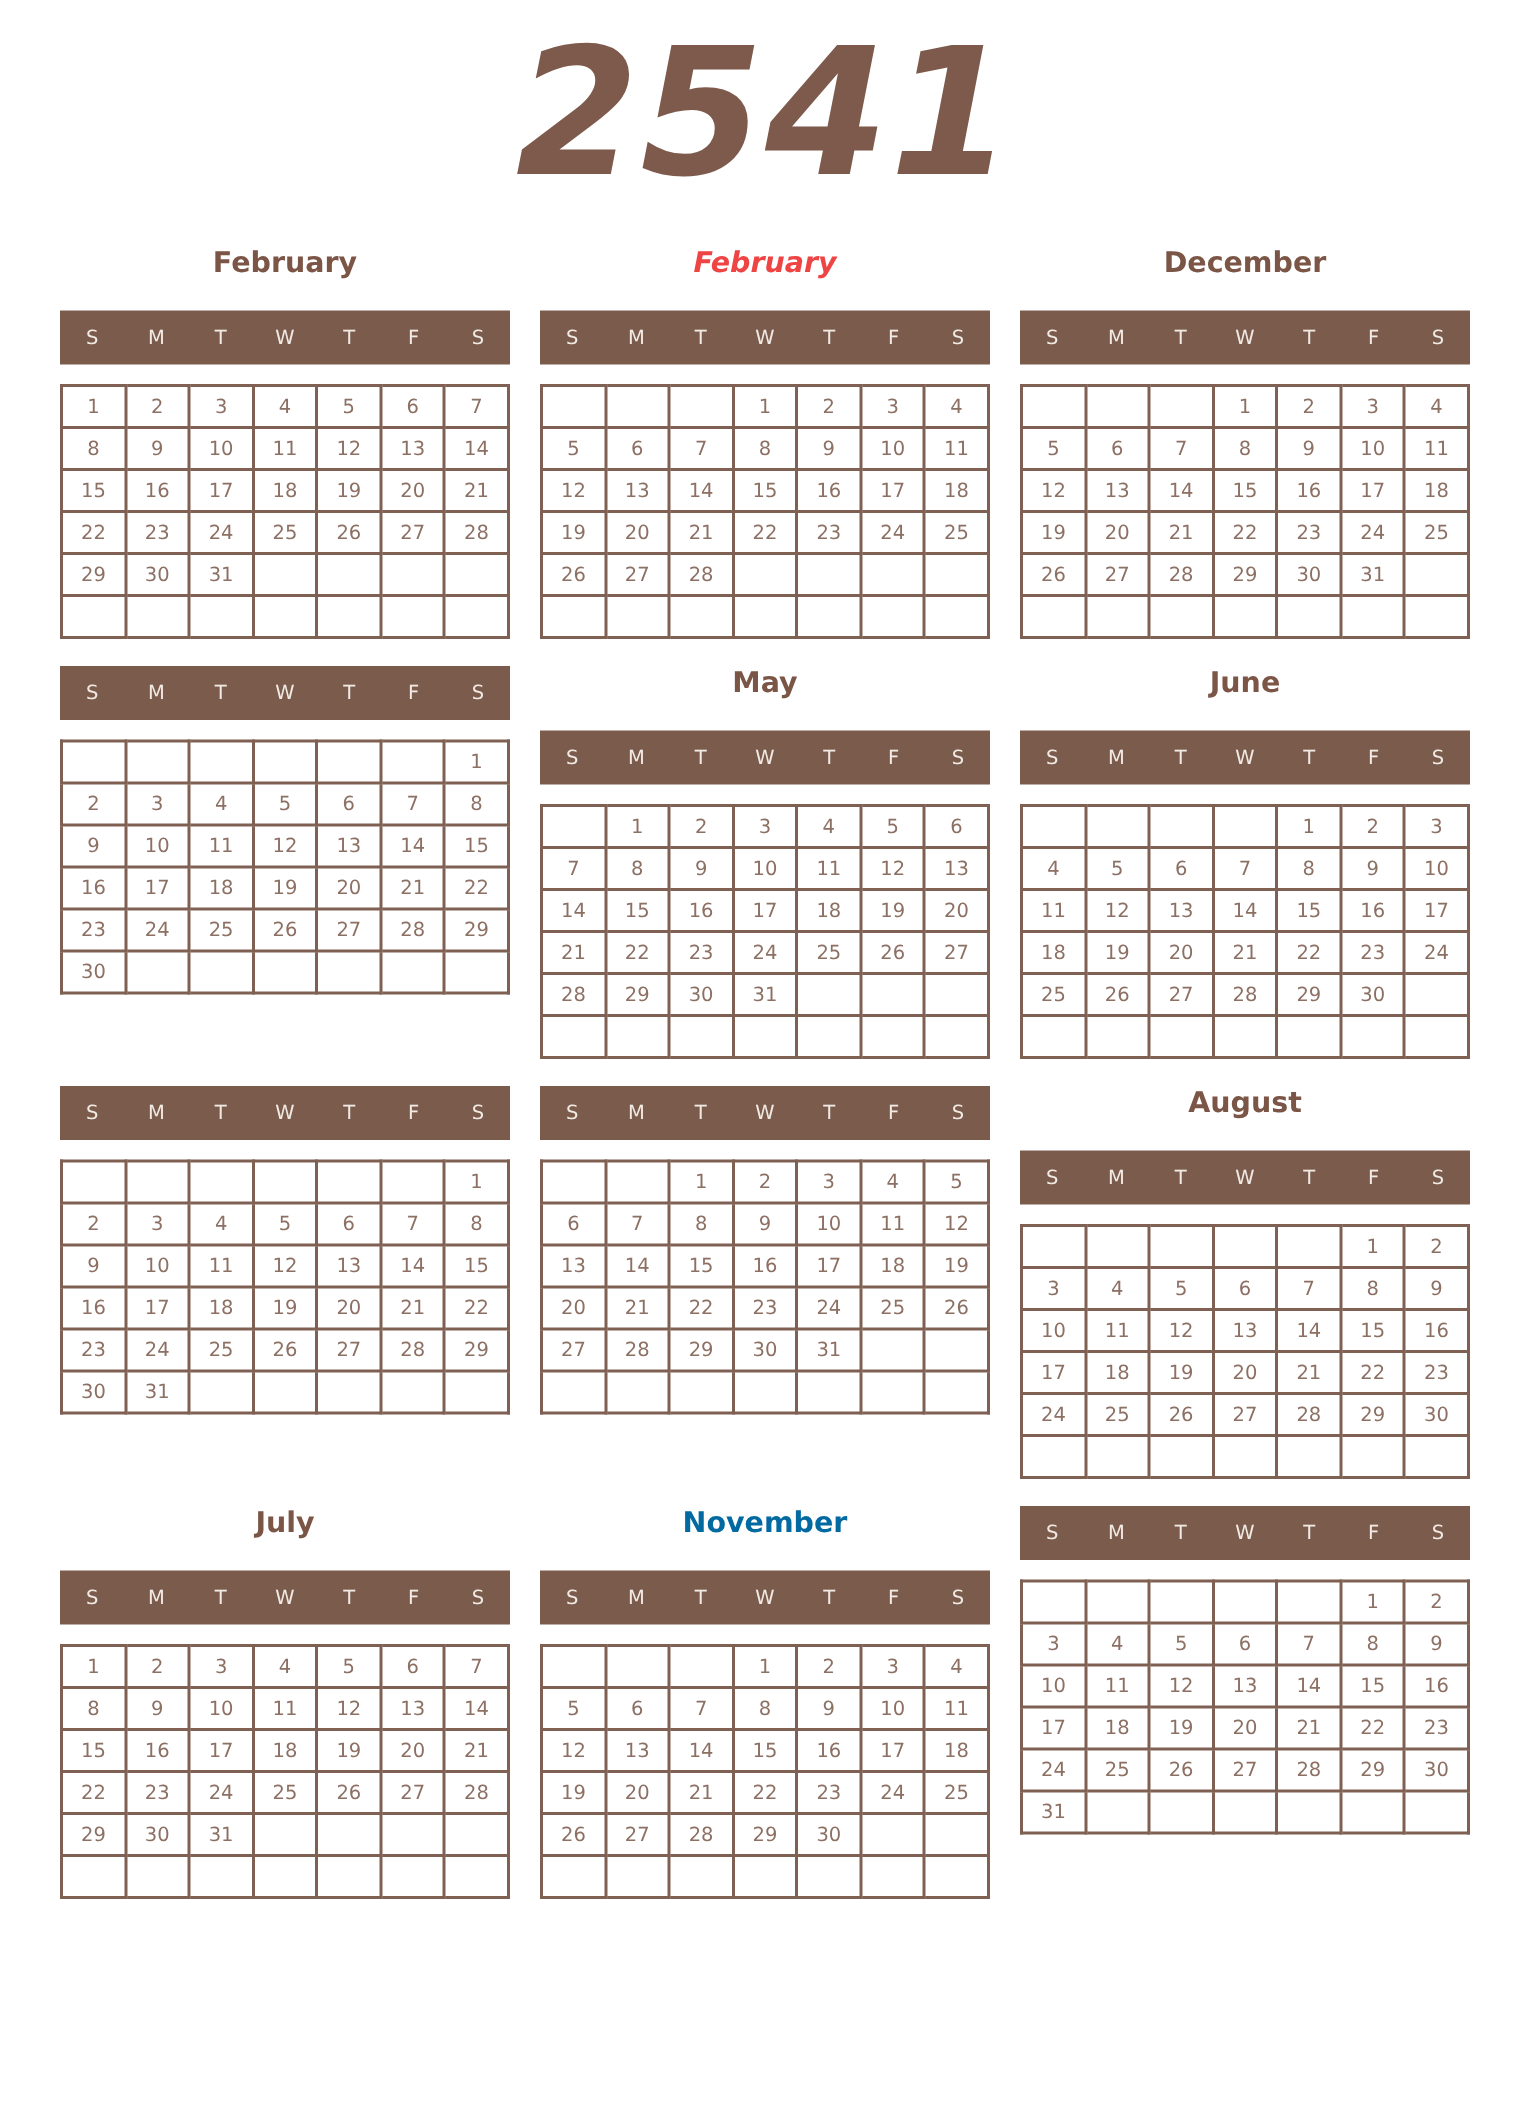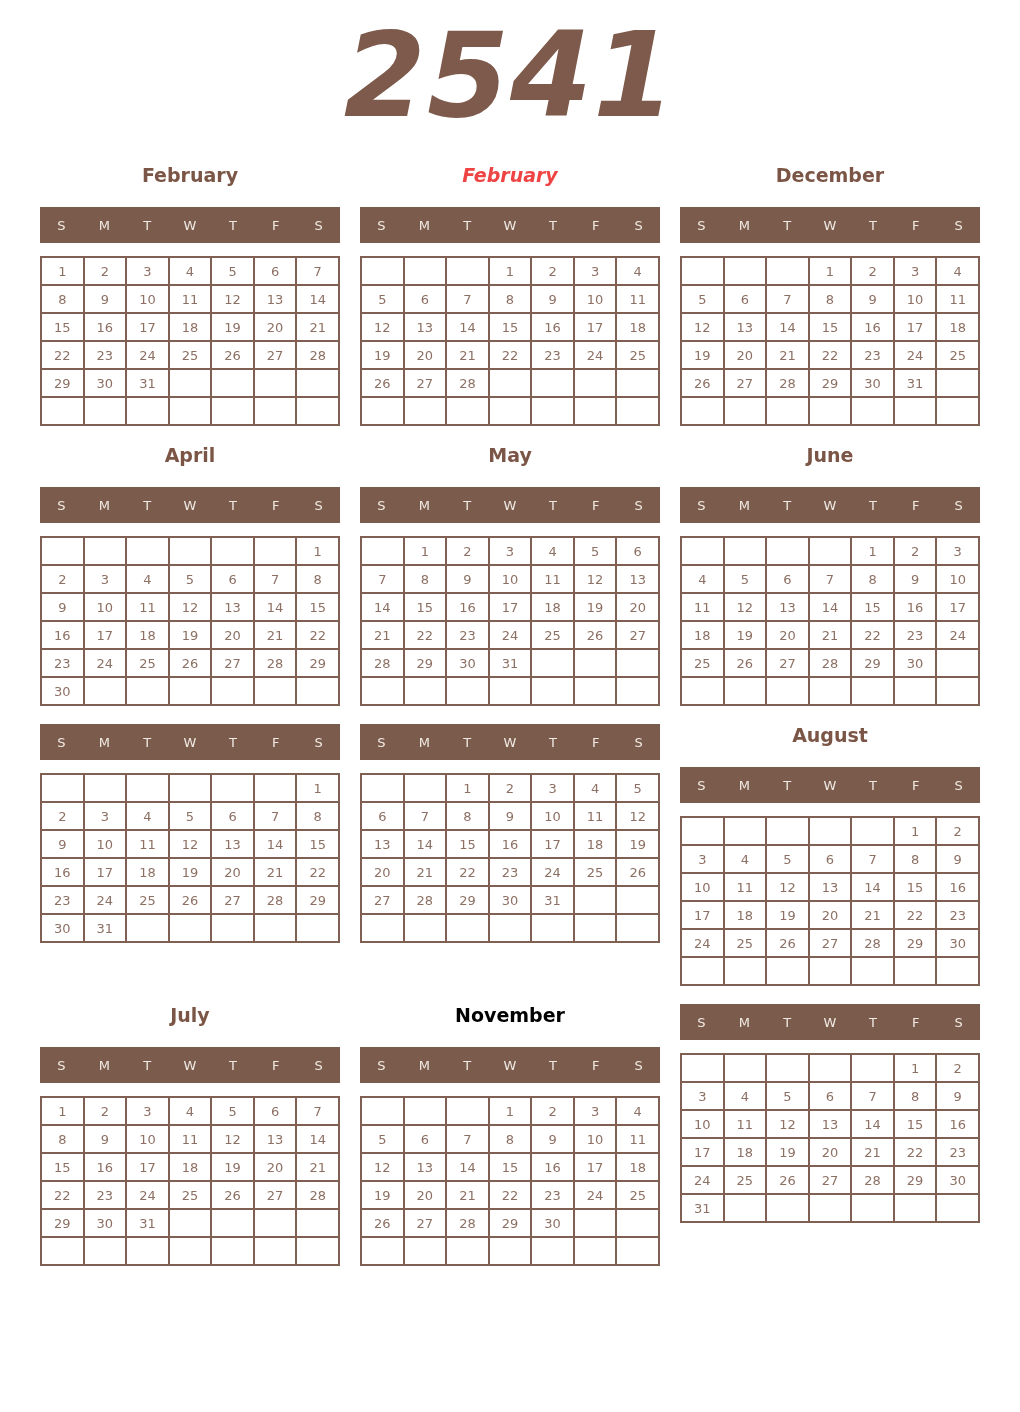--- a/index.html
+++ b/index.html
@@ -273,21 +273,20 @@
               <td style="border: 2px solid rgb(127, 96, 82); color: rgb(141, 112, 100);"></td>
               <td style="border: 2px solid rgb(127, 96, 82); color: rgb(141, 112, 100);"></td>
               <td style="border: 2px solid rgb(127, 96, 82); color: rgb(141, 112, 100);"></td>
               <td style="border: 2px solid rgb(127, 96, 82); color: rgb(141, 112, 100);"></td>
               <td style="border: 2px solid rgb(127, 96, 82); color: rgb(141, 112, 100);"></td>
             </tr>
           </tbody>
         </table>
       </div>
       <div class="month">
-        <div class="month-title" style="color: rgb(123, 85, 70);">April</div>
         <div class="weekday-bar" style="background: rgb(123, 92, 76);">
           <span style="color: rgb(241, 234, 228);">S</span>
           <span style="color: rgb(241, 234, 228);">M</span>
           <span style="color: rgb(241, 234, 228);">T</span>
           <span style="color: rgb(241, 234, 228);">W</span>
           <span style="color: rgb(241, 234, 228);">T</span>
           <span style="color: rgb(241, 234, 228);">F</span>
           <span style="color: rgb(241, 234, 228);">S</span>
         </div>
         <table class="days">
@@ -761,21 +760,21 @@
               <td style="border: 2px solid rgb(127, 96, 82); color: rgb(141, 112, 100);"></td>
               <td style="border: 2px solid rgb(127, 96, 82); color: rgb(141, 112, 100);"></td>
               <td style="border: 2px solid rgb(127, 96, 82); color: rgb(141, 112, 100);"></td>
               <td style="border: 2px solid rgb(127, 96, 82); color: rgb(141, 112, 100);"></td>
               <td style="border: 2px solid rgb(127, 96, 82); color: rgb(141, 112, 100);"></td>
             </tr>
           </tbody>
         </table>
       </div>
       <div class="month">
-        <div class="month-title" style="color: #000000;">November</div>
+        <div class="month-title" style="color: #0369a1;">November</div>
         <div class="weekday-bar" style="background: rgb(123, 92, 76);">
           <span style="color: rgb(241, 234, 228);">S</span>
           <span style="color: rgb(241, 234, 228);">M</span>
           <span style="color: rgb(241, 234, 228);">T</span>
           <span style="color: rgb(241, 234, 228);">W</span>
           <span style="color: rgb(241, 234, 228);">T</span>
           <span style="color: rgb(241, 234, 228);">F</span>
           <span style="color: rgb(241, 234, 228);">S</span>
         </div>
         <table class="days">

